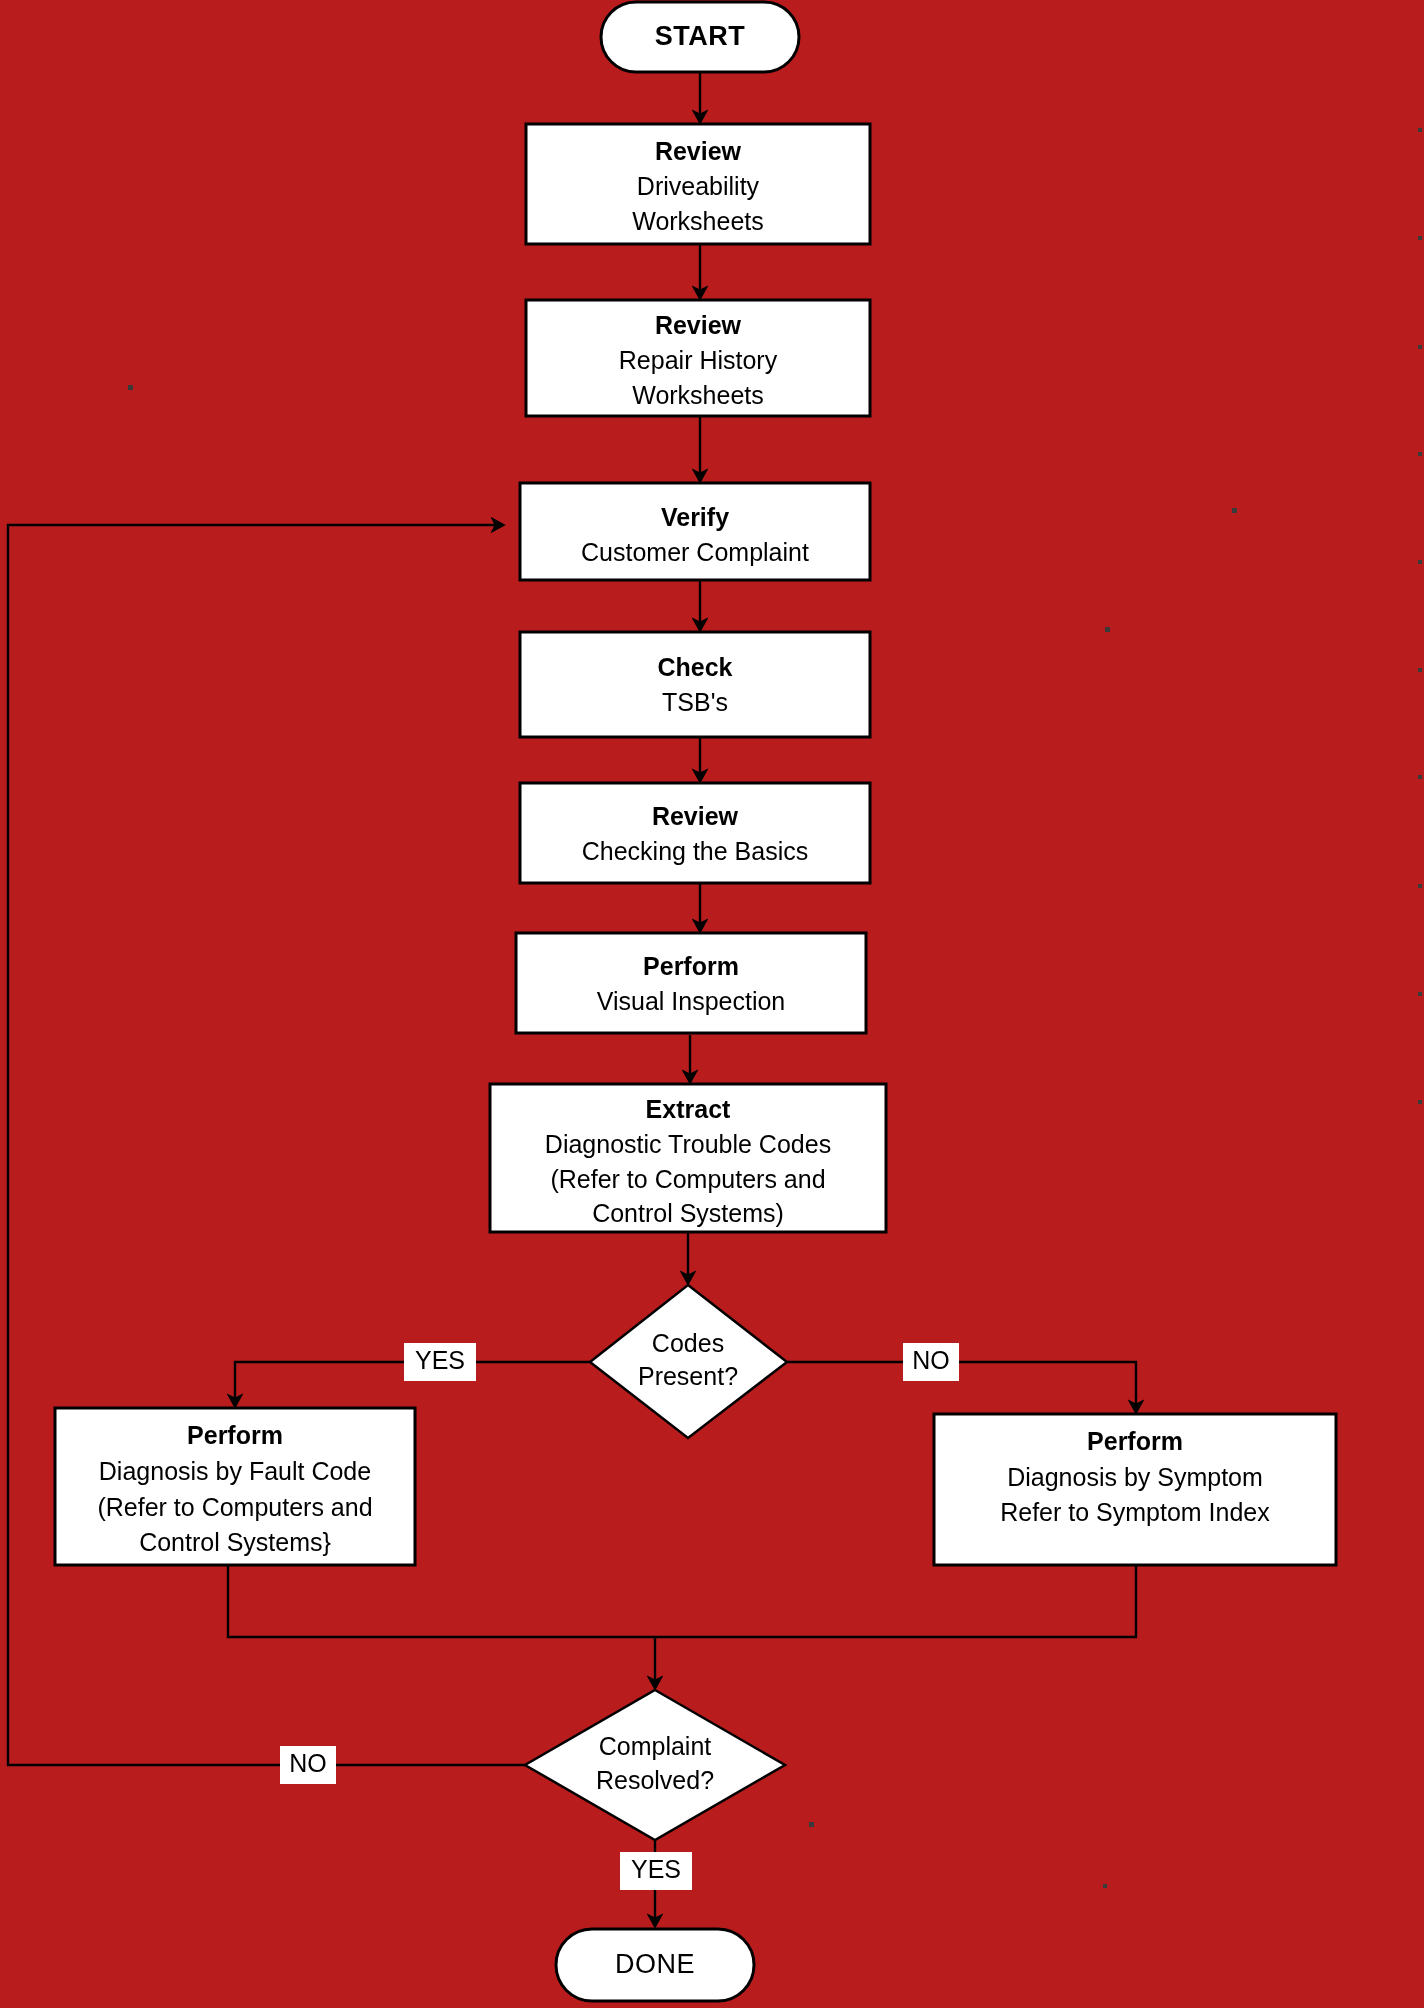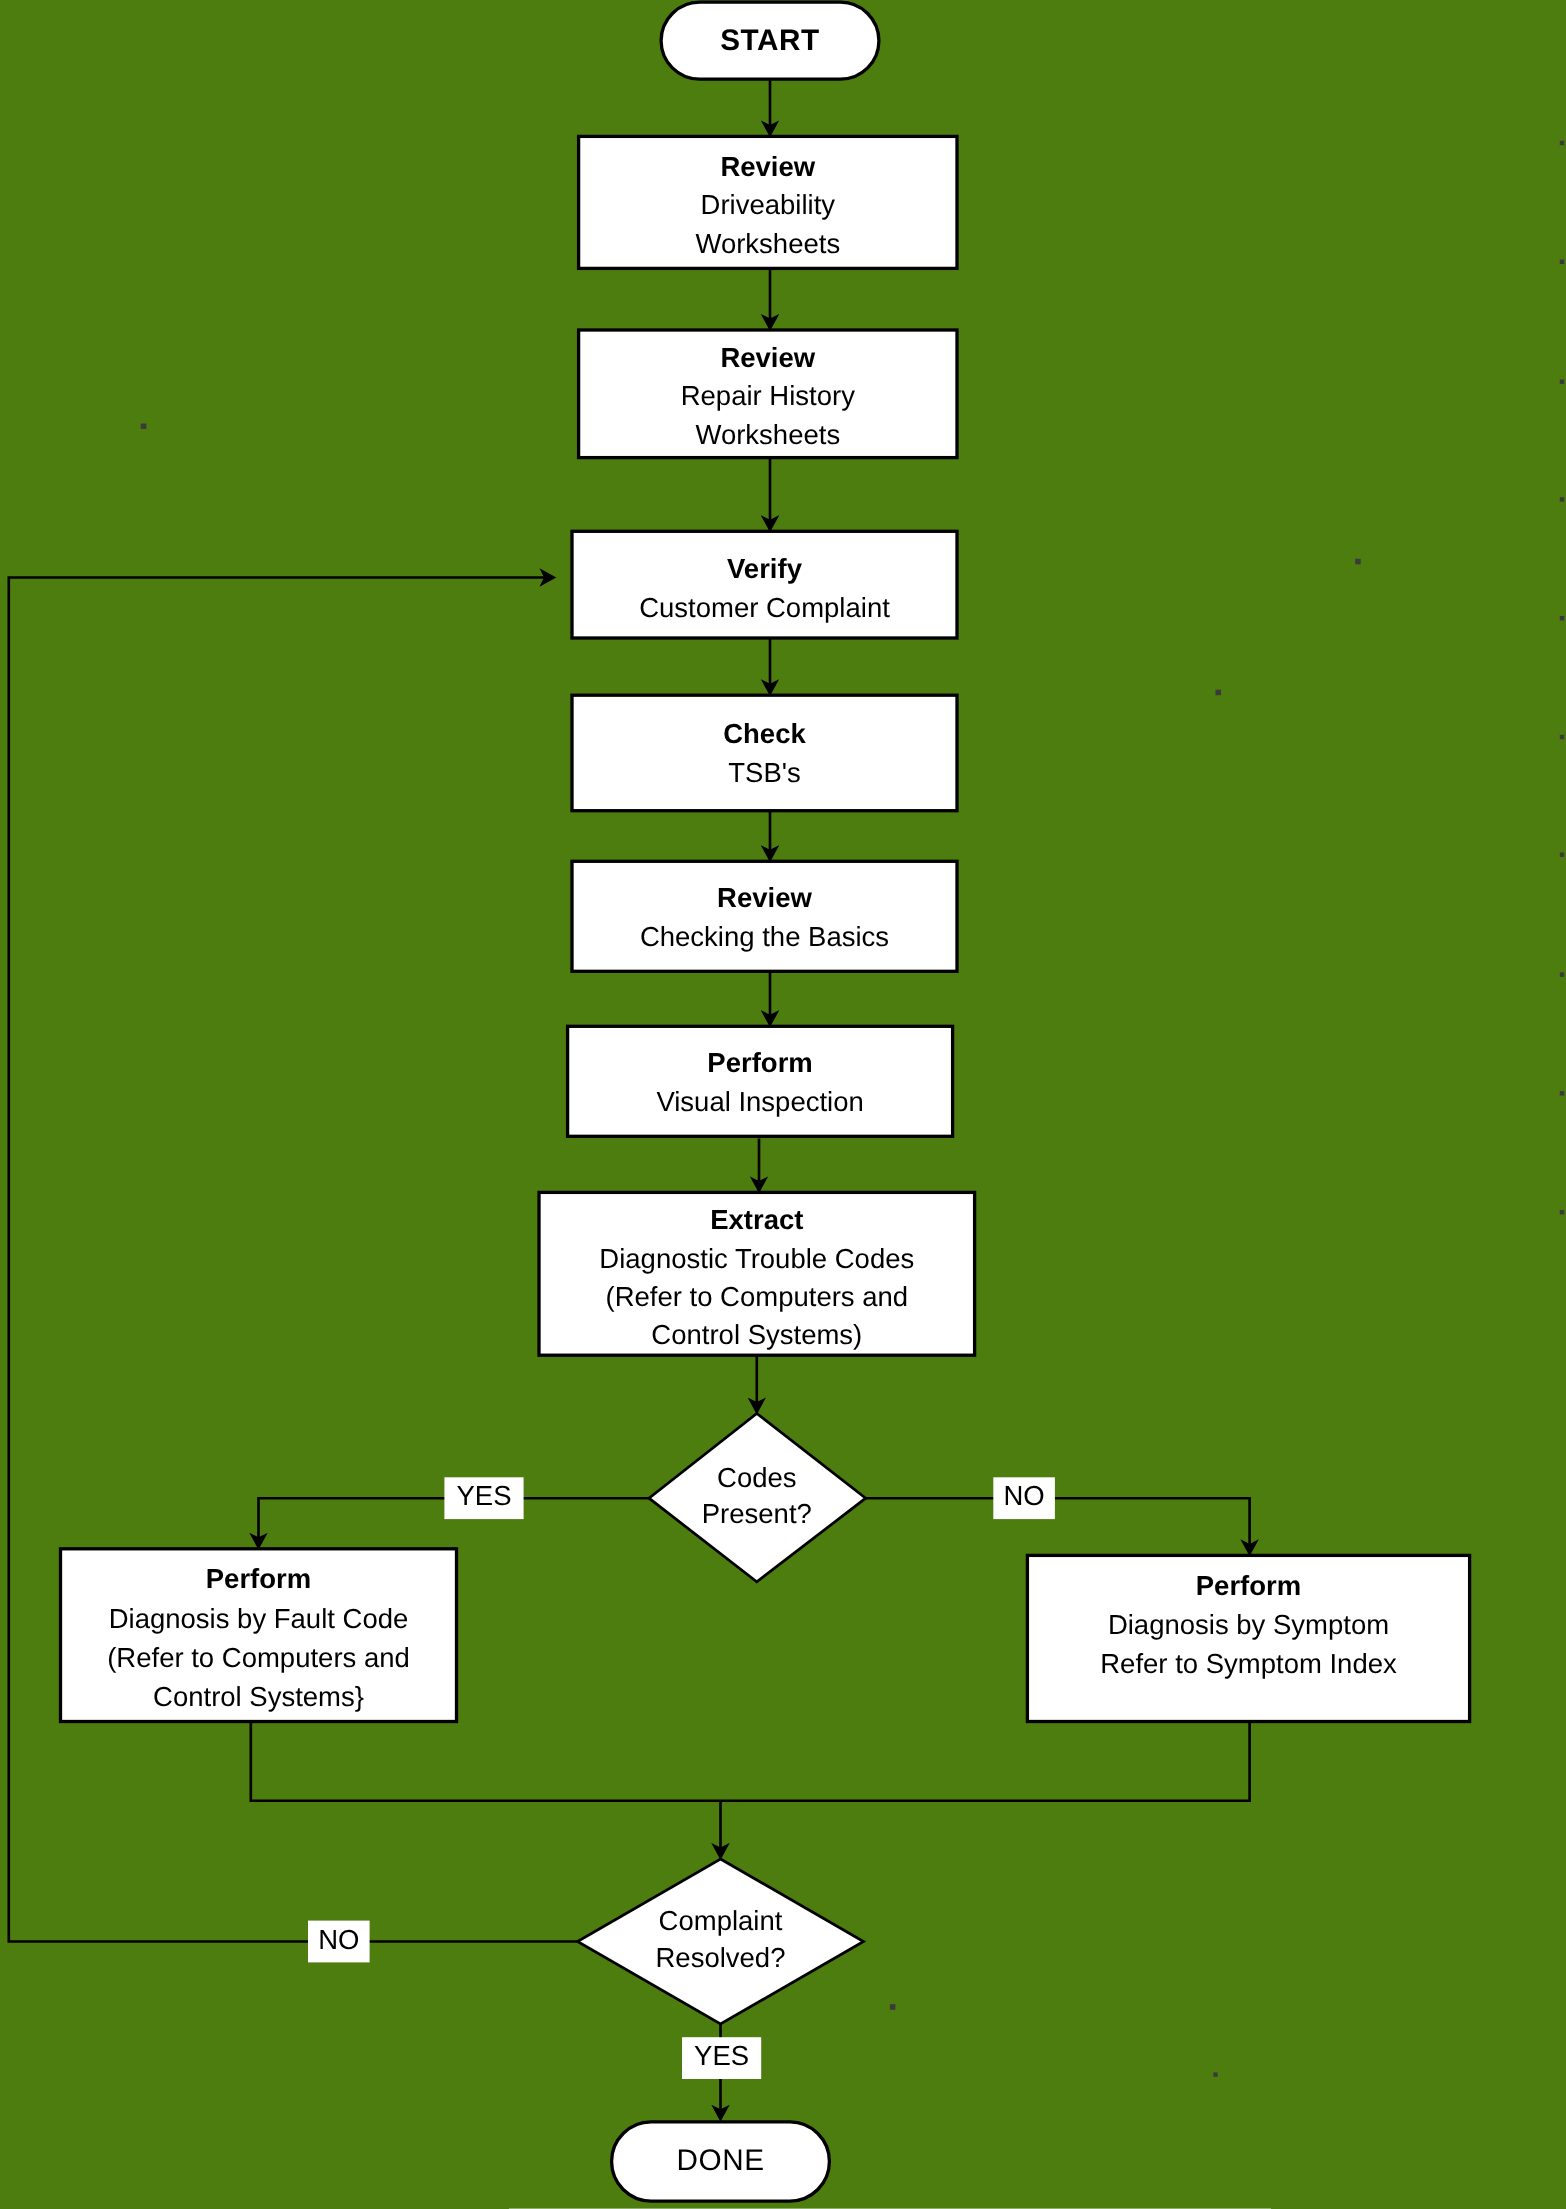--- a/index.html
+++ b/index.html
@@ -10,21 +10,21 @@
   body {
     font-family: "Liberation Sans", sans-serif;
     width: 1424px;
     height: 2008px;
     overflow: hidden;
   }
   #flowchart-root {
     position: relative;
     width: 1424px;
     height: 2008px;
-    background: #4d7c0f;
+    background: #b91c1c;
   }
   svg.diagram {
     display: block;
     width: 1424px;
     height: 2008px;
   }
   .shape-stroke {
     stroke: #000000;
     stroke-width: 3;
     fill: #ffffff;

